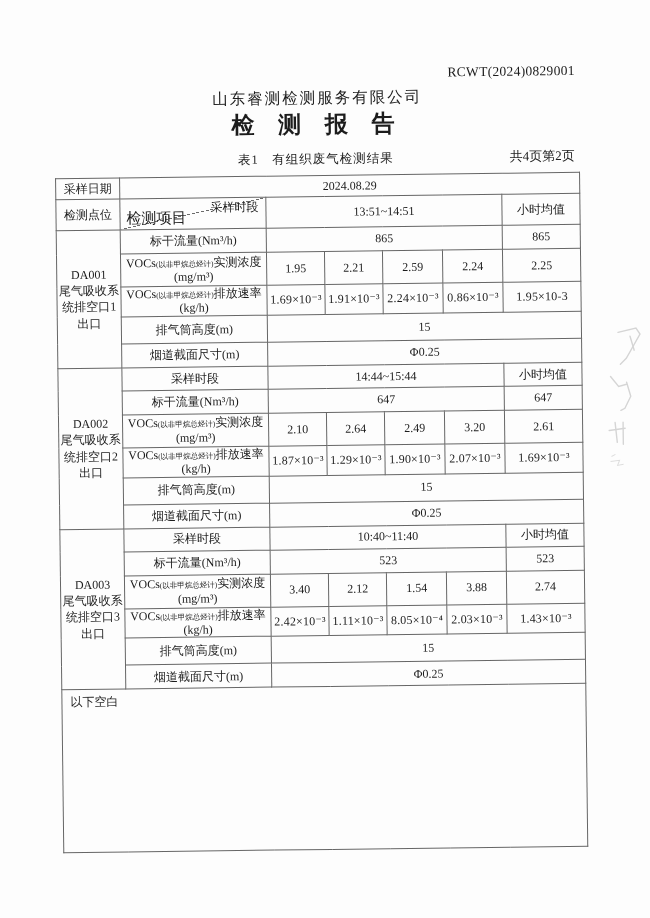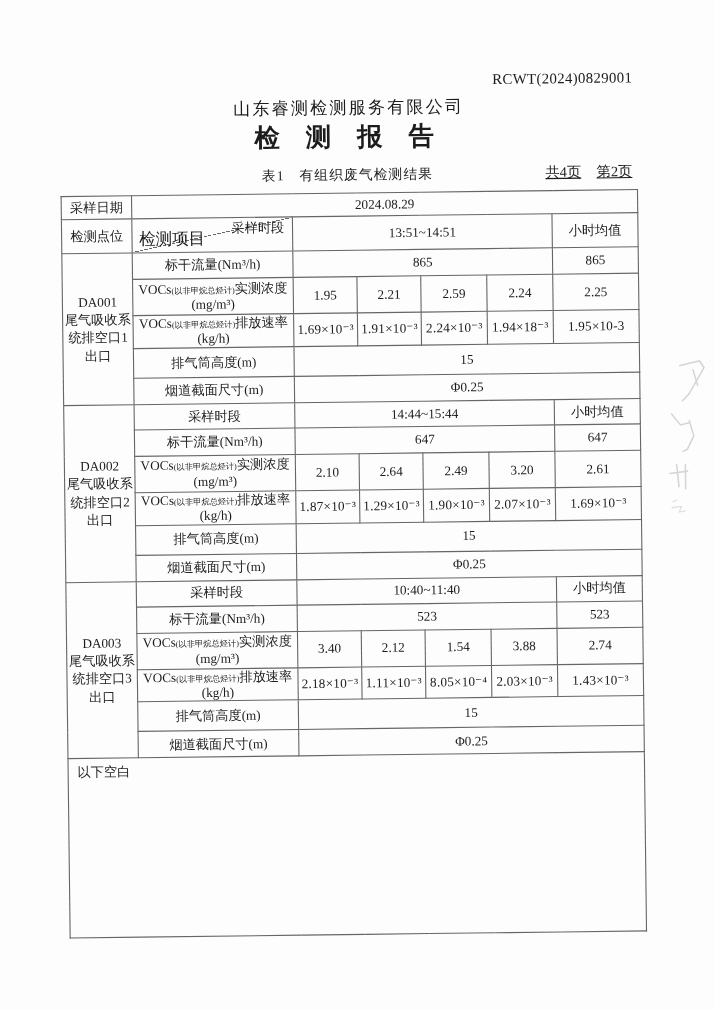--- a/index.html
+++ b/index.html
@@ -10,21 +10,21 @@
     color:#1c1c1c;
   }
   .content{position:absolute;inset:0;transform:rotate(-0.7deg);transform-origin:322px 500px;}
 
   .report-no{position:absolute;top:66px;right:70px;font-size:13.5px;letter-spacing:.3px;}
   .company{position:absolute;top:88px;left:0;width:644px;text-align:center;font-size:15.5px;letter-spacing:2px;}
   .report-title{position:absolute;top:109px;left:0;width:644px;text-align:center;font-size:23px;font-weight:bold;letter-spacing:9px;}
   .caption-row{position:absolute;top:151px;left:59px;width:522px;height:20px;}
   .table-caption{position:absolute;left:0;width:100%;text-align:center;font-size:12.5px;letter-spacing:1px;}
   .page-info{position:absolute;right:2px;top:-1px;font-size:13px;}
-  .page-info span{margin-left:14px;text-decoration:underline;}
+  .page-info span{margin-left:0;}
 
   table.report{
     position:absolute;top:175px;left:59px;
     border-collapse:collapse;table-layout:fixed;
     width:524px;
   }
   table.report td{
     border:1px solid #666;
     text-align:center;vertical-align:middle;
     font-size:12px;line-height:1.2;
@@ -118,21 +118,21 @@
       <td>2.25</td>
     </tr>
     <tr class="r-rate">
       <td>
         <div><span>VOCs</span><span class="voc-note">(以非甲烷总烃计)</span><span>排放速率</span></div>
         <div>(kg/h)</div>
       </td>
       <td class="sup-val">1.69×10⁻³</td>
       <td class="sup-val">1.91×10⁻³</td>
       <td class="sup-val">2.24×10⁻³</td>
-      <td class="sup-val">1.94×18⁻³</td>
+      <td class="sup-val">0.86×10⁻³</td>
       <td class="sup-val">1.95×10-3</td>
     </tr>
     <tr class="r-stack">
       <td>排气筒高度(m)</td>
       <td colspan="5">15</td>
     </tr>
     <tr class="r-duct">
       <td>烟道截面尺寸(m)</td>
       <td colspan="5">Φ0.25</td>
     </tr>
@@ -205,21 +205,21 @@
       <td>2.12</td>
       <td>1.54</td>
       <td>3.88</td>
       <td>2.74</td>
     </tr>
     <tr class="r-rate">
       <td>
         <div><span>VOCs</span><span class="voc-note">(以非甲烷总烃计)</span><span>排放速率</span></div>
         <div>(kg/h)</div>
       </td>
-      <td class="sup-val">2.18×10⁻³</td>
+      <td class="sup-val">2.42×10⁻³</td>
       <td class="sup-val">1.11×10⁻³</td>
       <td class="sup-val">8.05×10⁻⁴</td>
       <td class="sup-val">2.03×10⁻³</td>
       <td class="sup-val">1.43×10⁻³</td>
     </tr>
     <tr class="r-stack">
       <td>排气筒高度(m)</td>
       <td colspan="5">15</td>
     </tr>
     <tr class="r-duct">

